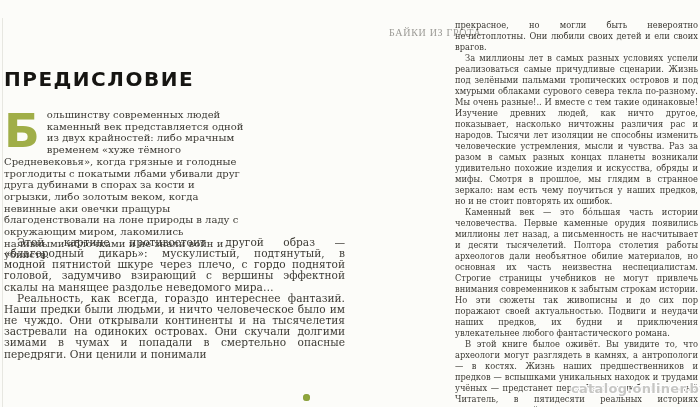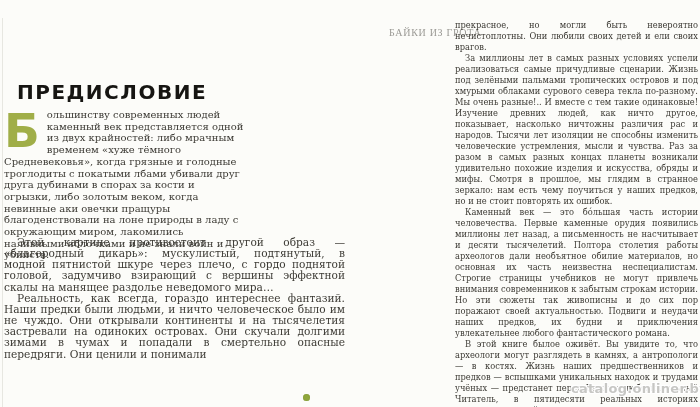--- a/index.html
+++ b/index.html
@@ -20,21 +20,21 @@
     background: #e7e7e1;
   }
   .page-left {
     position: absolute;
     left: 4px; top: 0;
     width: 342px; height: 407px;
   }
   .preface-heading {
     position: absolute;
     left: 0; top: 68px;
-    margin: 13px;
+    margin: 0;
     font-family: "DejaVu Sans", "Liberation Sans", sans-serif;
     font-weight: 800;
     font-size: 20px;
     line-height: 22px;
     letter-spacing: 1.5px;
     color: #161512;
   }
   .para-first {
     position: absolute;
     left: 0; top: 109px;

